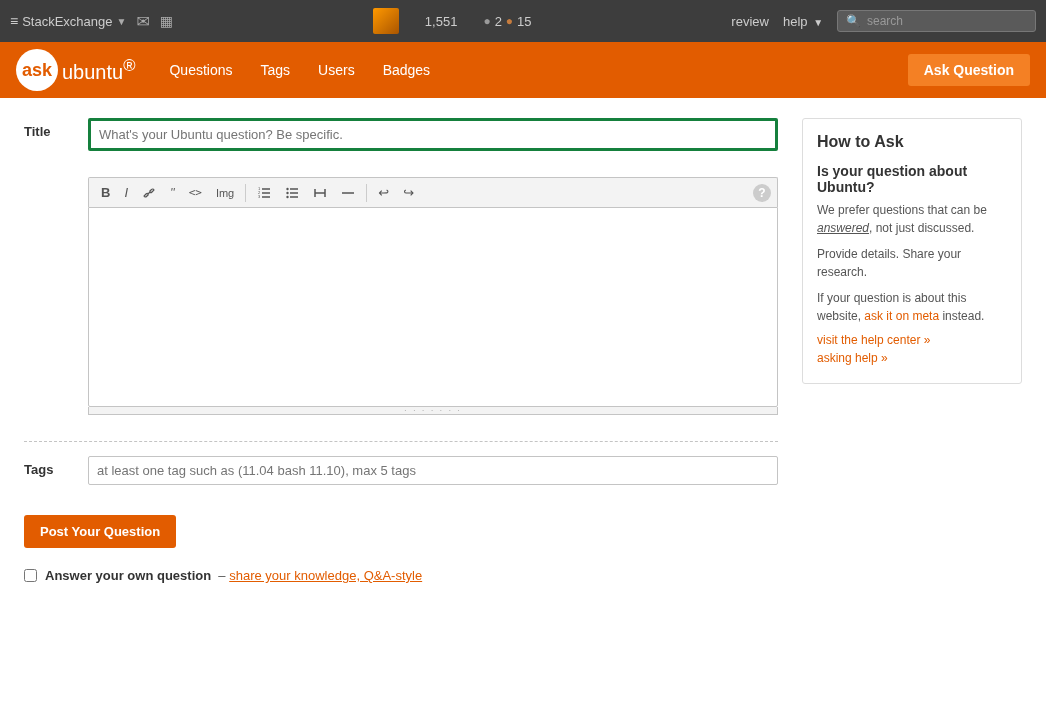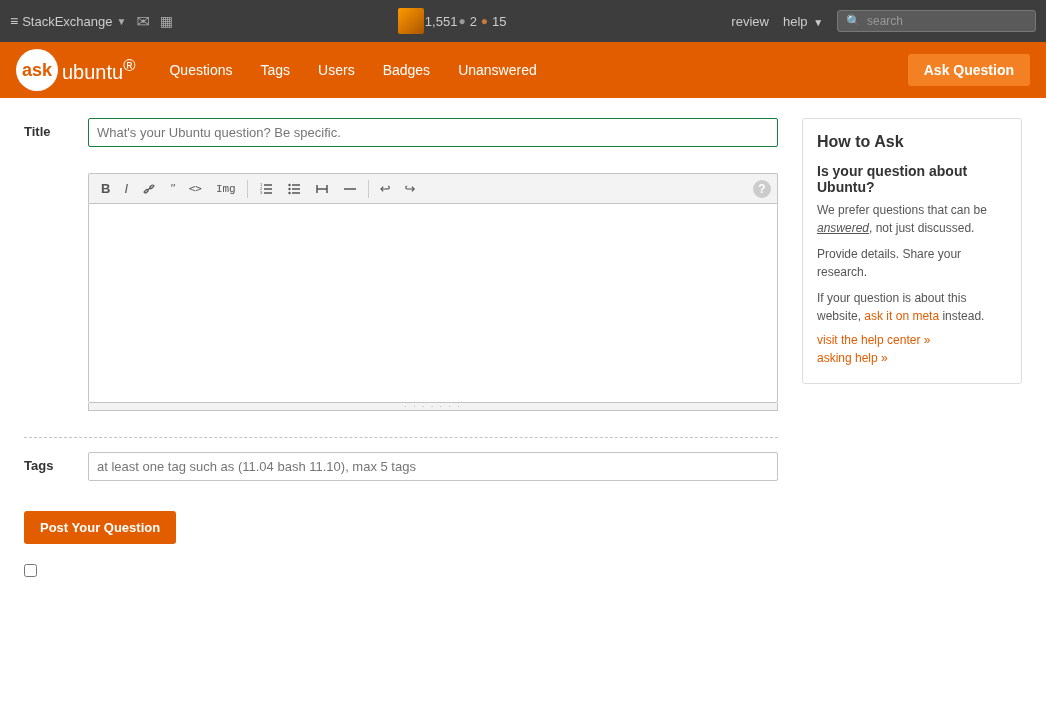--- a/index.html
+++ b/index.html
@@ -27,21 +27,21 @@
       font-size: 13px;
       cursor: pointer;
       background: none;
       border: none;
     }
     .top-bar-center {
       flex: 1;
       display: flex;
       justify-content: center;
       align-items: center;
-      gap: 1px;
+      gap: 26px;
     }
     .user-avatar {
       width: 26px;
       height: 26px;
       border-radius: 2px;
       overflow: hidden;
       background: #888;
     }
     .user-score {
       color: #ccc;
@@ -171,21 +171,21 @@
     .field-label {
       font-size: 13px;
       font-weight: bold;
       color: #333;
       width: 50px;
       padding-top: 6px;
       flex-shrink: 0;
     }
     .title-input {
       flex: 1;
-      border: 1px solid #15803d;
+      border: 3px solid #15803d;
       padding: 6px 8px;
       font-size: 13px;
       color: #999;
       outline: none;
       border-radius: 2px;
     }
 
     
     .editor-wrap {
       flex: 1;
@@ -378,21 +378,20 @@
     </div>
     <span class="logo-text">
       ubuntu<sup>®</sup>
     </span>
   </a>
   <nav class="site-nav">
     <a>Questions</a>
     <a>Tags</a>
     <a>Users</a>
     <a>Badges</a>
-    <a>Unanswered</a>
   </nav>
   <button class="ask-question-btn">Ask Question</button>
 </div>
 
 <div class="main-content">
   <div class="form-container">
 
     <div class="form-left">
 
       <div class="field-row">
@@ -408,21 +407,21 @@
             <button class="toolbar-btn" style="font-style:italic;">I</button>
             <button class="toolbar-btn">
               <svg width="14" height="14" viewBox="0 0 14 14">
                   <path d="M7.5 5.5 L9 4 Q11 2 12 4 L10 6 Q9 7 8 6.5" stroke="#555" fill="none" stroke-width="1.2"></path>
                   <path d="M6.5 8.5 L5 10 Q3 12 2 10 L4 8 Q5 7 6 7.5" stroke="#555" fill="none" stroke-width="1.2"></path>
                   <line x1="5.5" y1="8.5" x2="8.5" y2="5.5" stroke="#555" stroke-width="1.2"></line>
                 </svg>
             </button>
             <button class="toolbar-btn" style="font-style:italic; color:#666;">"</button>
             <button class="toolbar-btn" style="font-family:monospace; font-size:11px;">&lt;&gt;</button>
-            <button class="toolbar-btn" style="font-size:11px;font-family:Liberation Mono, monospace;">Img</button>
+            <button class="toolbar-btn" style="font-size:11px;">Img</button>
             <div class="toolbar-sep"></div>
             <button class="toolbar-btn">
               <svg width="14" height="14" viewBox="0 0 14 14">
                   <line x1="5" y1="3" x2="13" y2="3" stroke="#555" stroke-width="1.5"></line>
                   <line x1="5" y1="7" x2="13" y2="7" stroke="#555" stroke-width="1.5"></line>
                   <line x1="5" y1="11" x2="13" y2="11" stroke="#555" stroke-width="1.5"></line>
                   <text x="1" y="4" font-size="4" fill="#555">1</text>
                   <text x="1" y="8" font-size="4" fill="#555">2</text>
                   <text x="1" y="12" font-size="4" fill="#555">3</text>
                 </svg>
@@ -470,20 +469,26 @@
           <input type="text" class="tags-input" placeholder="at least one tag such as (11.04 bash 11.10), max 5 tags" style="">
         </div>
       </div>
 
       <div class="post-btn-section">
         <button class="post-btn">Post Your Question</button>
       </div>
 
       <div class="answer-own">
         <input type="checkbox" style="">
+        <span>
+          <strong>Answer your own question</strong>
+          <span style="font-weight:normal; color:#555;">
+            &nbsp;– <a href="#" style="color:#e25c00;">share your knowledge, Q&amp;A-style</a>
+          </span>
+        </span>
       </div>
 
     </div>
 
     <div class="form-right">
       <div class="how-to-ask">
         <h3>How to Ask</h3>
         <h4>Is your question about Ubuntu?</h4>
         <p>
           We prefer questions that can be <em>answered</em>, not just discussed.

